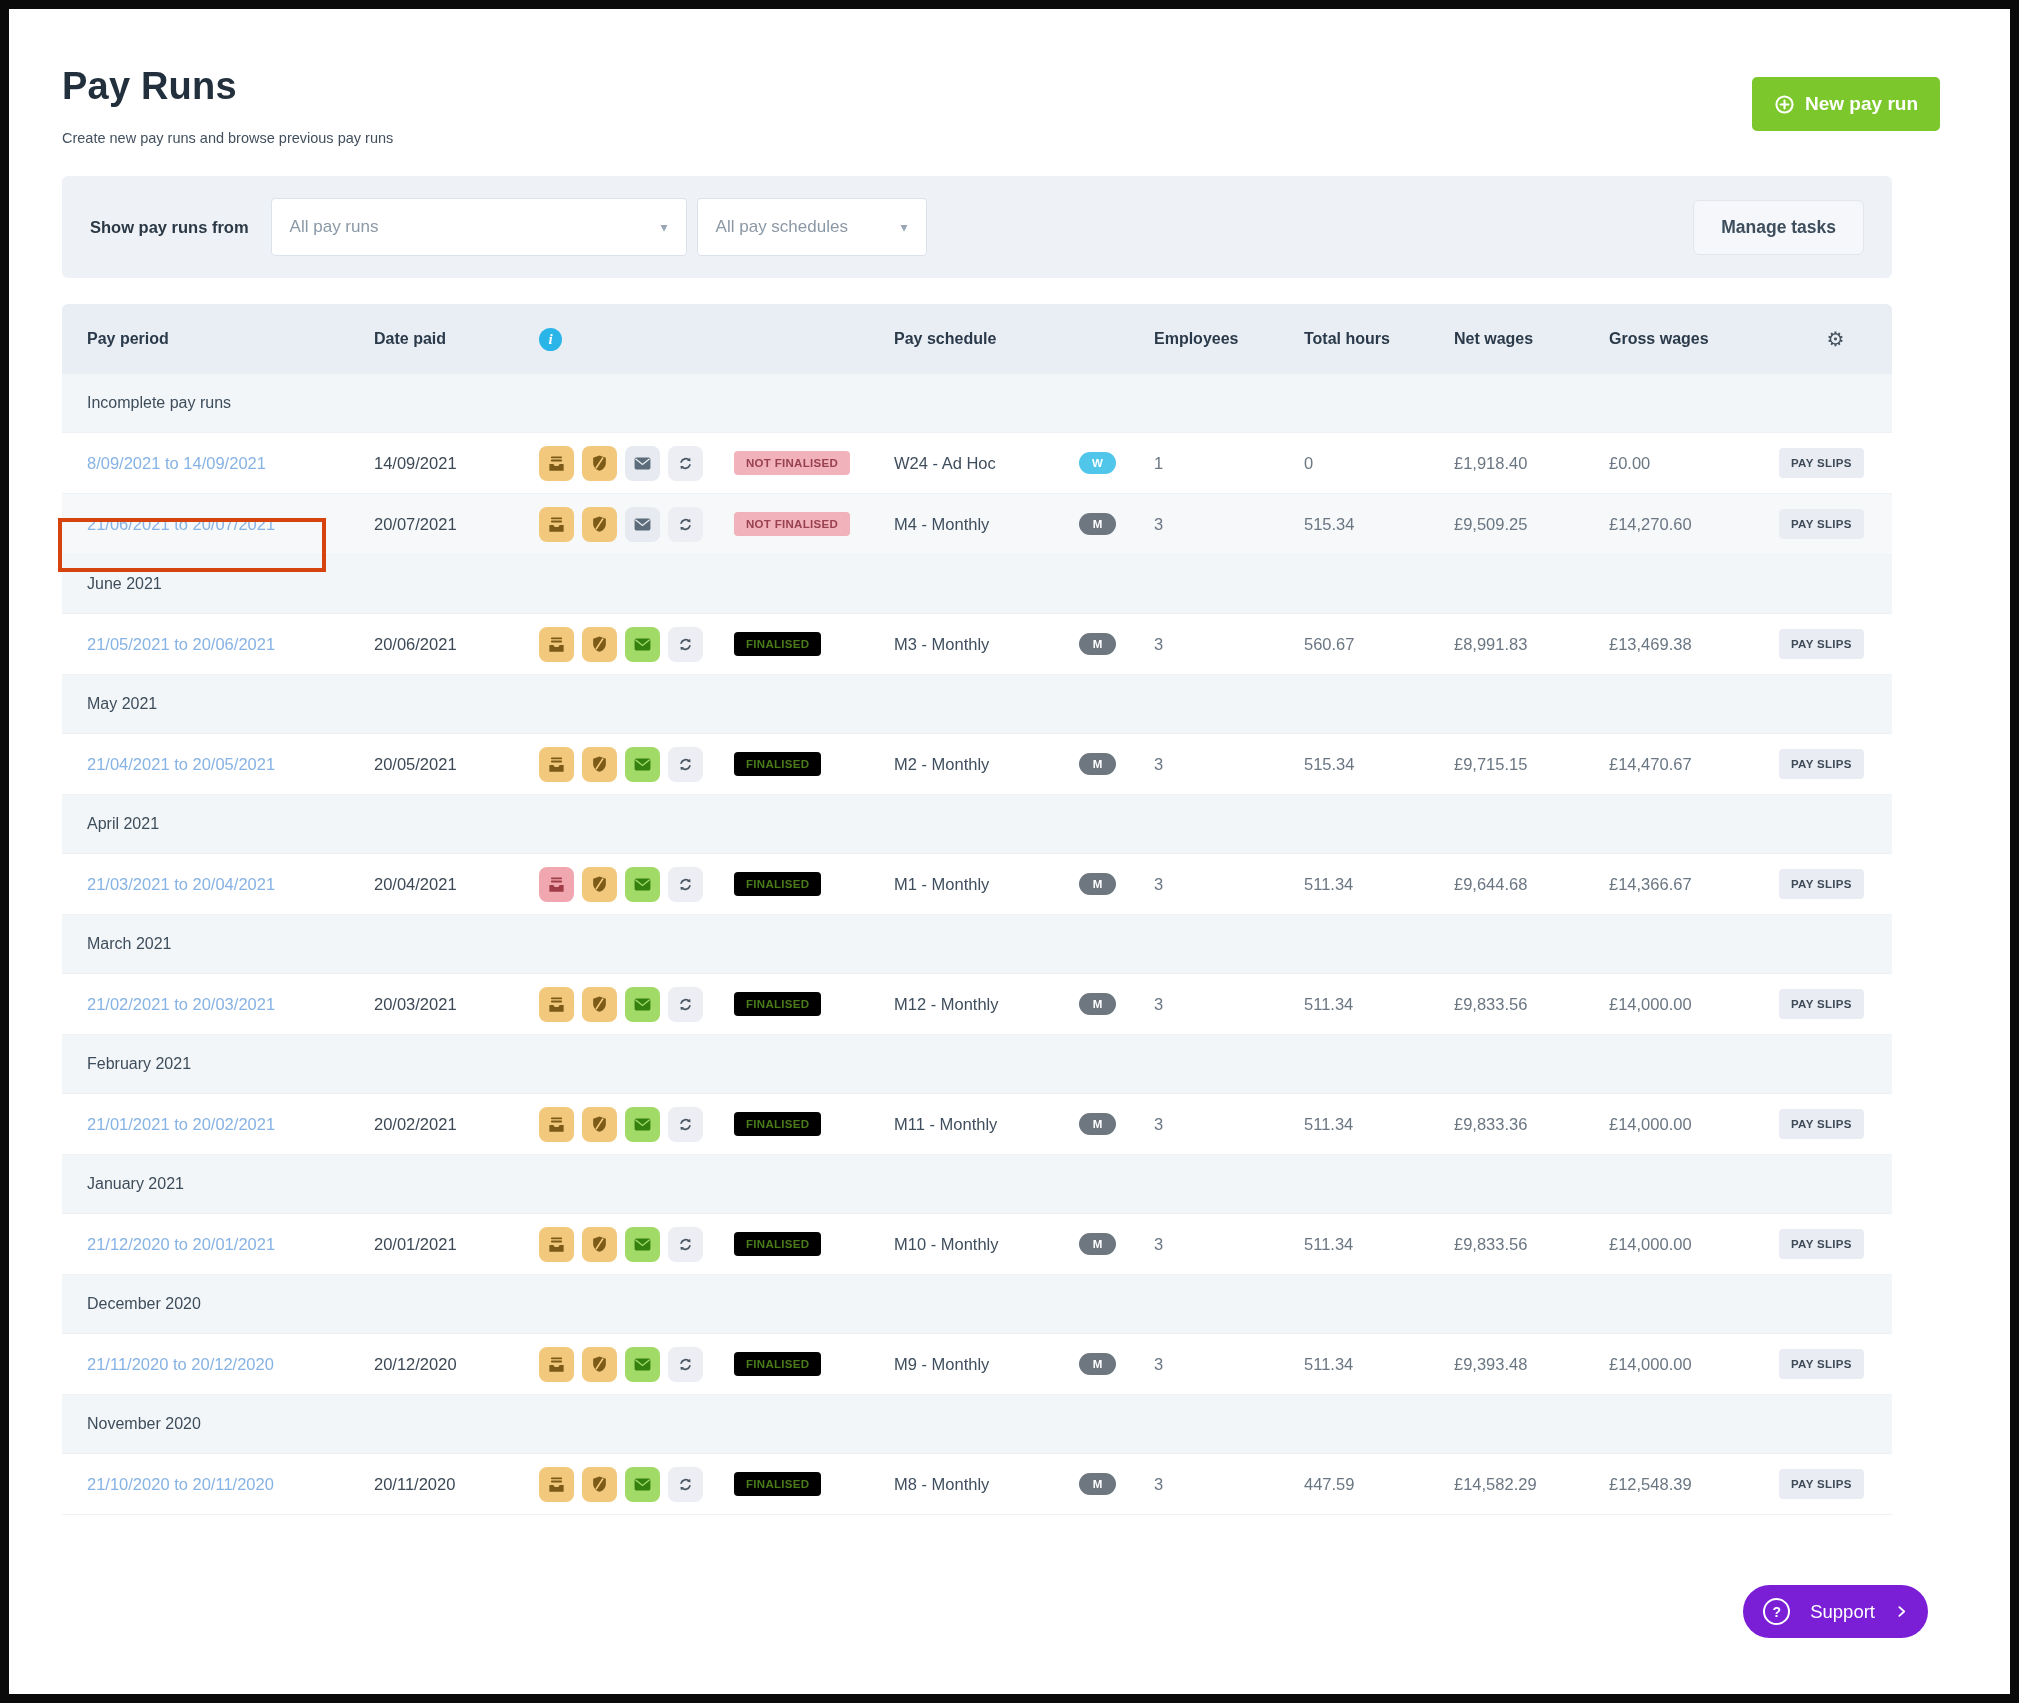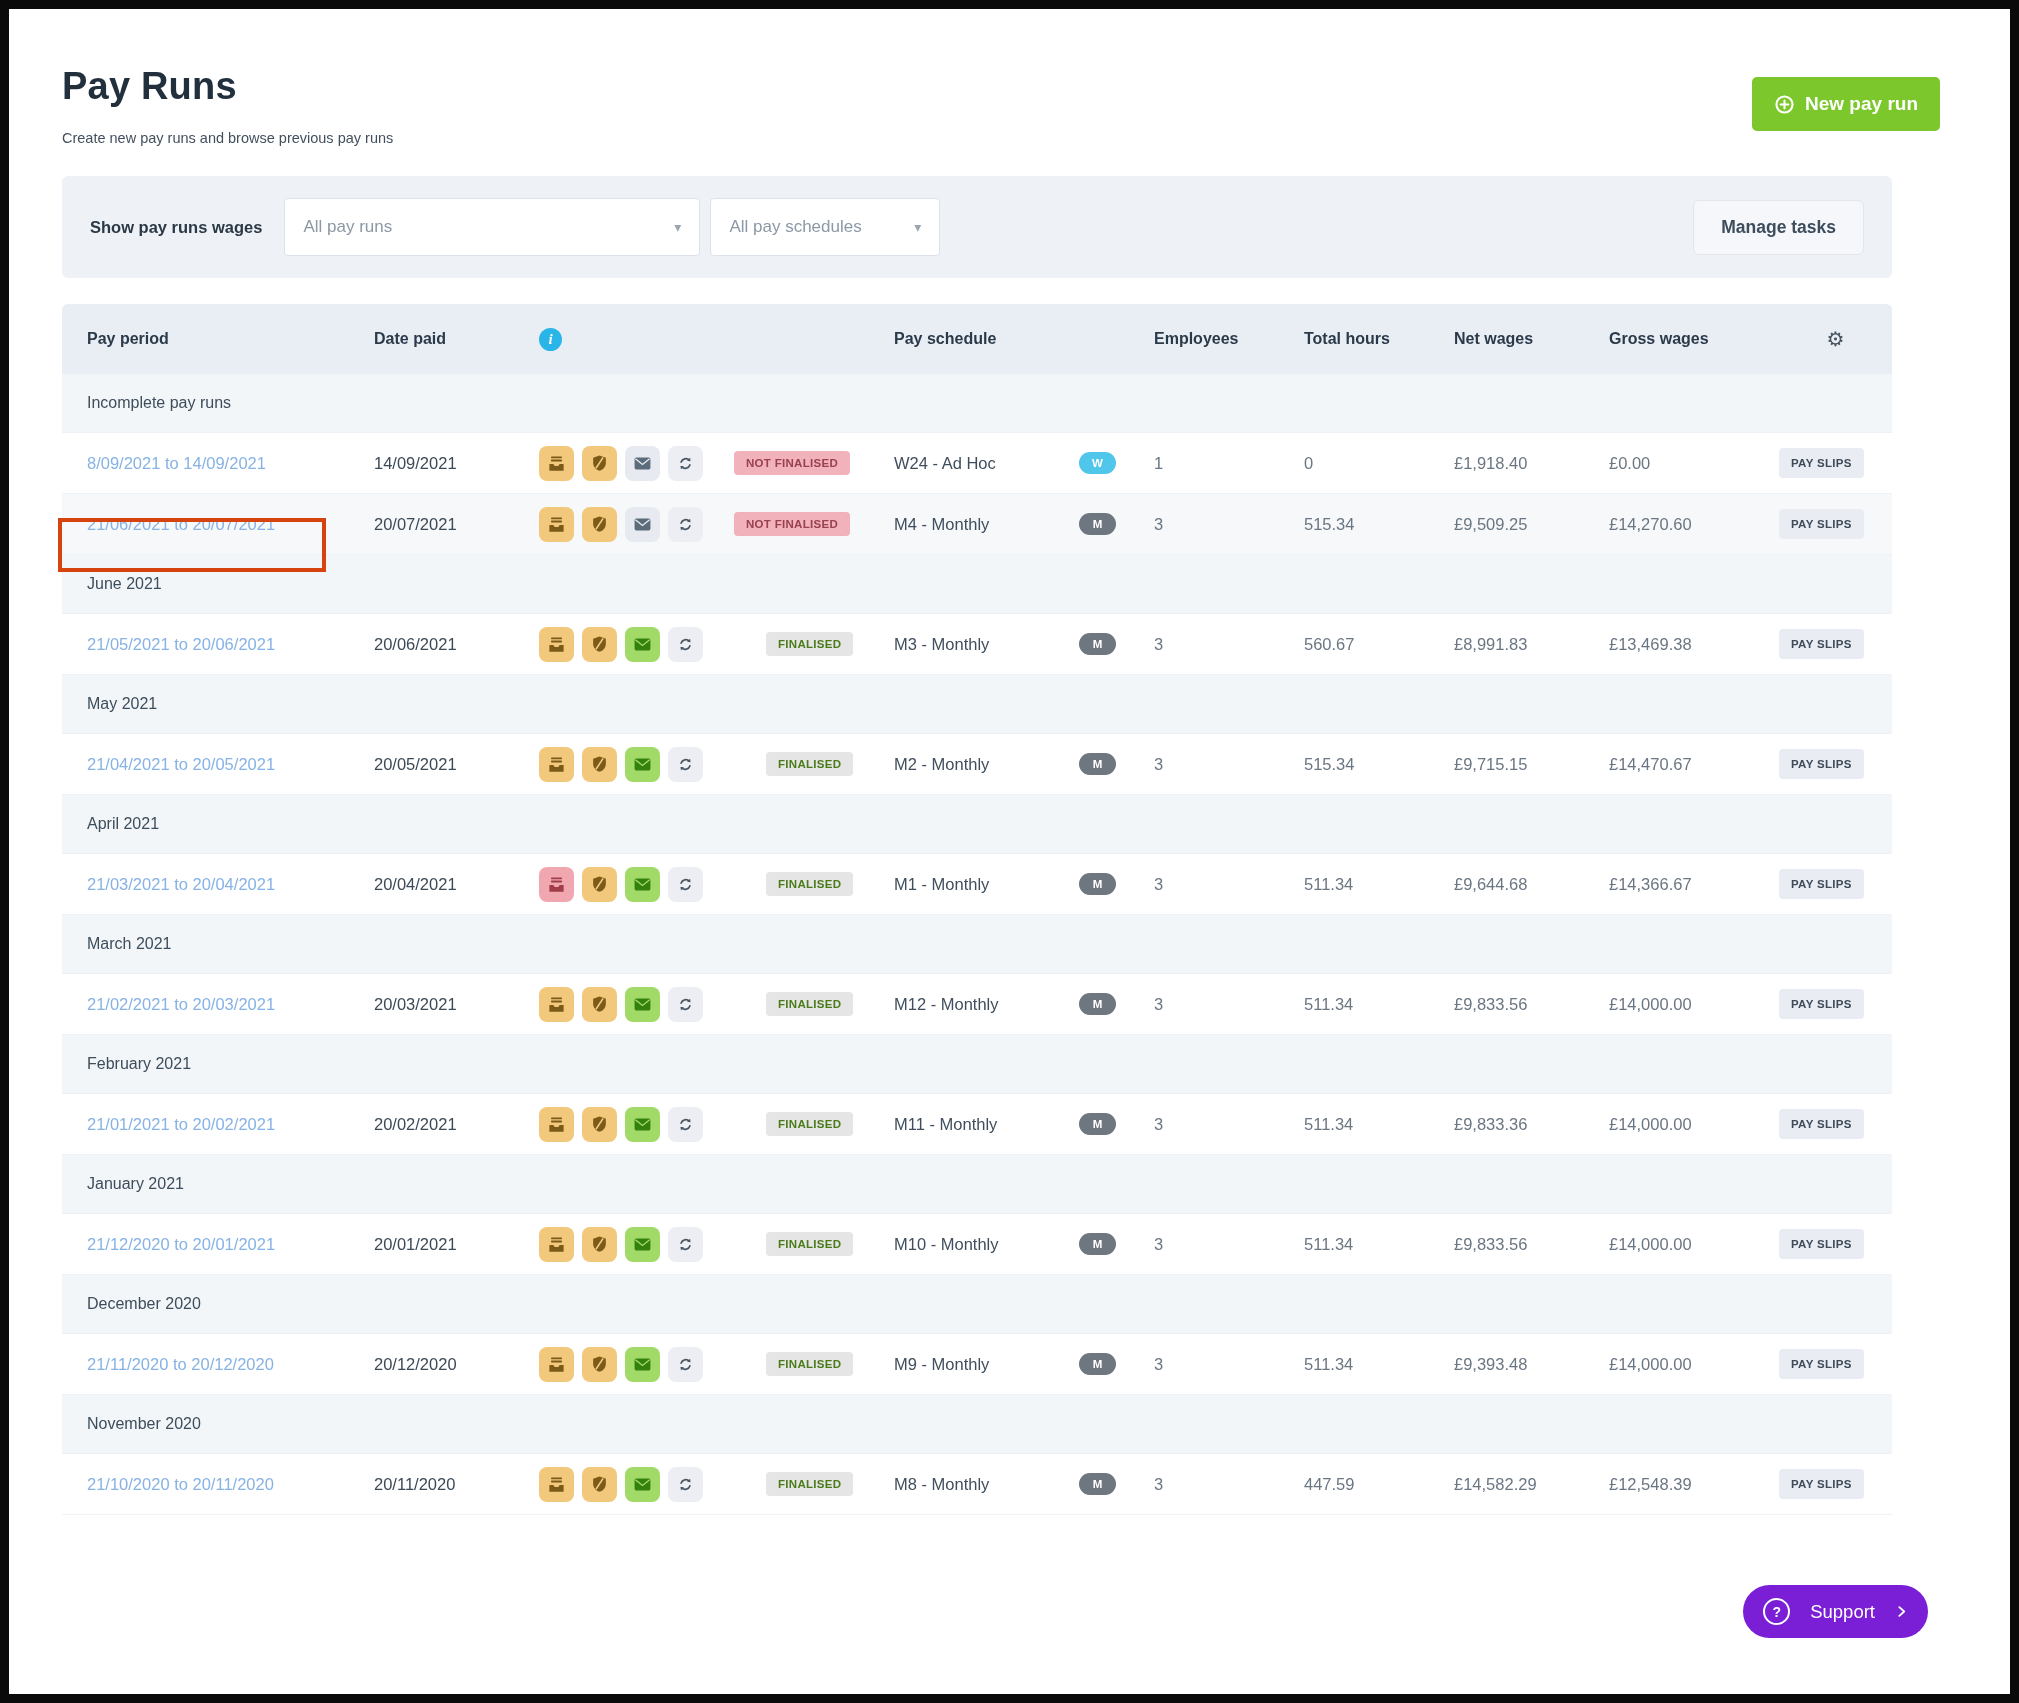--- a/index.html
+++ b/index.html
@@ -69,21 +69,21 @@
   .tile-red{background:#f1a7b0;}    .tile-red svg .fill{fill:#a13d49;}
   .tile-grayenv{background:#e7ebf1;} .tile-grayenv svg .fill{fill:#5d6c7b;}
   .tile-grayenv svg .flap{stroke:#e7ebf1;}
   .tile-greenenv{background:#a2da68;} .tile-greenenv svg .fill{fill:#35810f;}
   .tile-greenenv svg .flap{stroke:#a2da68;}
   .tile-sync{background:#eceef4;margin-right:0;}
   .tile-sync svg .arc{fill:none;stroke:#4a5662;stroke-width:2.2;stroke-linecap:round;}
   .tile-sync svg .tri{fill:#4a5662;}
   .status-badge{font-size:11.5px;font-weight:bold;letter-spacing:.3px;border-radius:4px;padding:6px 12px;white-space:nowrap;}
   .status-badge.warn{background:#f1b2bb;color:#99414f;}
-  .status-badge.ok{background:#e5e5e5;color:#4a7b19;margin-left:32px;}
+  .status-badge.ok{background:#000000;color:#4a7b19;}
   .cell-schedule{color:#3f4e5d;font-size:16.5px;}
   .pill{width:37px;height:22px;border-radius:11px;color:#fff;font-size:11.5px;font-weight:bold;display:flex;align-items:center;justify-content:center;}
   .pill-w{background:#4fc6ea;}
   .pill-m{background:#6e7680;}
   .cell-num{color:#6a7682;font-size:16.5px;}
   .payslips-btn{
     background:#e9edf3;color:#3e4a57;font-size:11.5px;font-weight:bold;letter-spacing:.3px;
     border-radius:4px;padding:9px 12px;cursor:pointer;white-space:nowrap;
   }
   .results{margin-top:27px;font-size:17.5px;color:#3f4d5a;}
@@ -113,21 +113,21 @@
       </svg>
     </span>
     <span>New pay run</span>
   </button>
 
   <div class="content">
     <div class="page-title">Pay Runs</div>
     <div class="page-subtitle">Create new pay runs and browse previous pay runs</div>
 
     <div class="filter-panel">
-      <span class="filter-label">Show pay runs wages</span>
+      <span class="filter-label">Show pay runs from</span>
       <div class="dropdown dd-payruns">
         <span>All pay runs</span>
         <span class="caret"></span>
       </div>
       <div class="dropdown dd-schedules">
         <span>All pay schedules</span>
         <span class="caret"></span>
       </div>
       <button class="btn-manage">Manage tasks</button>
     </div>

